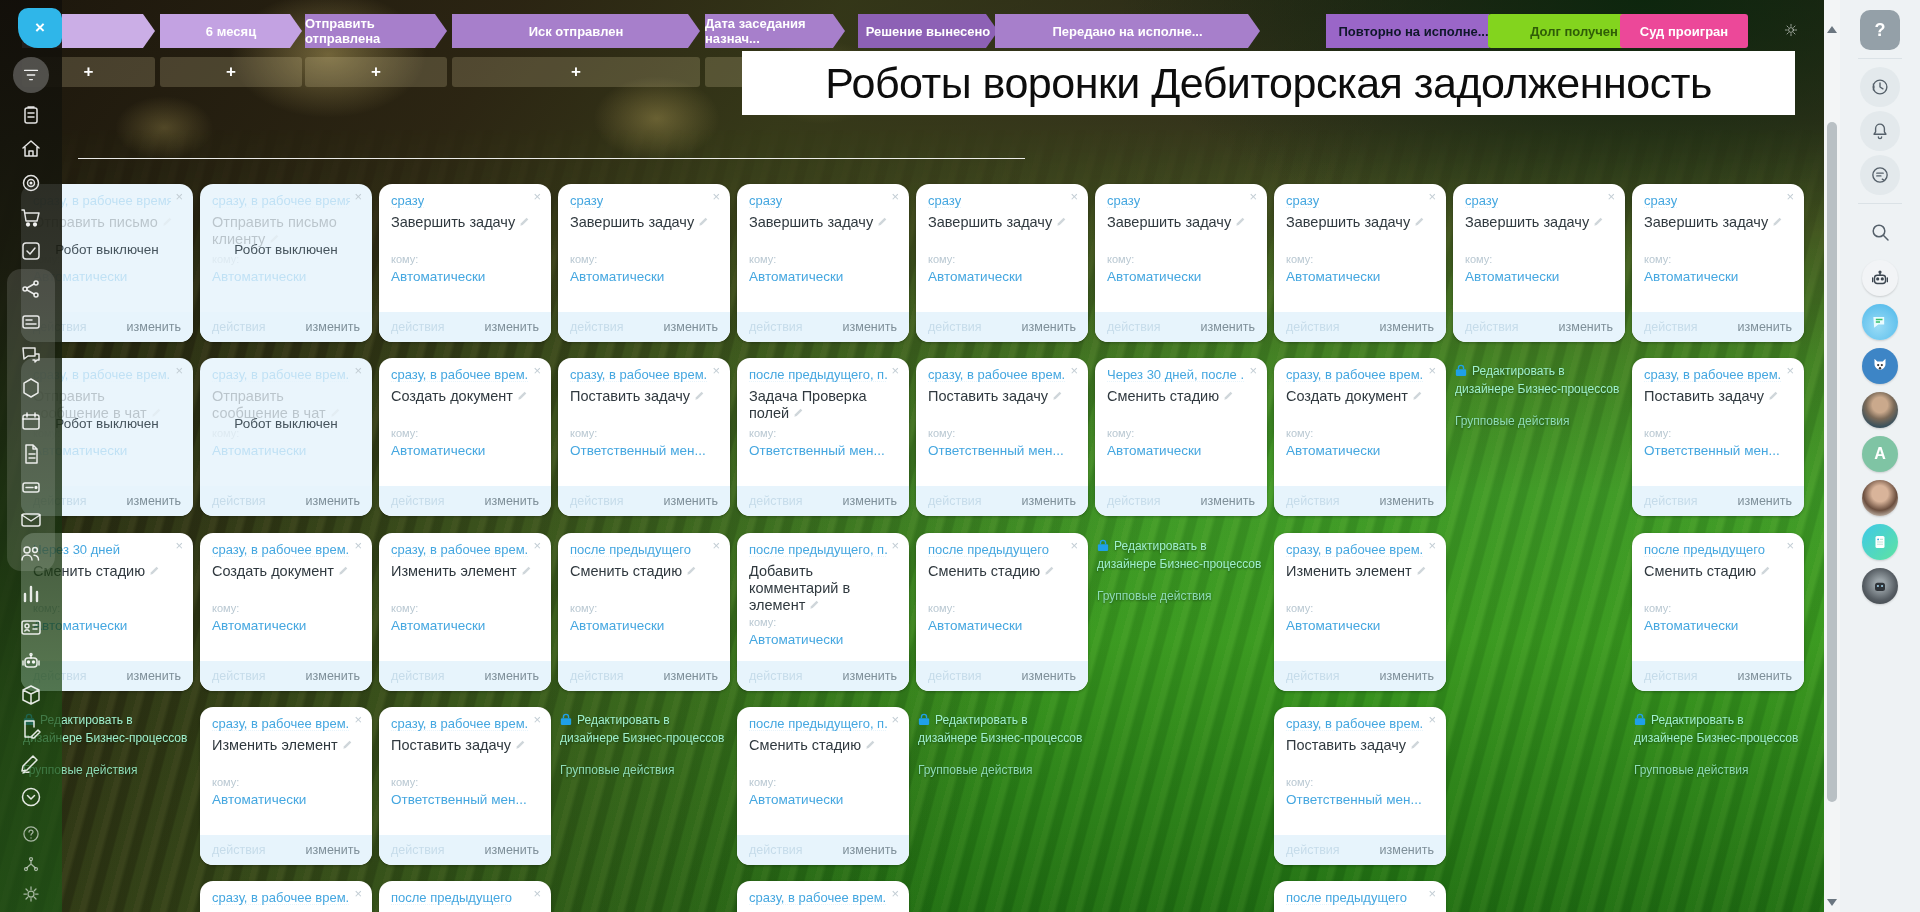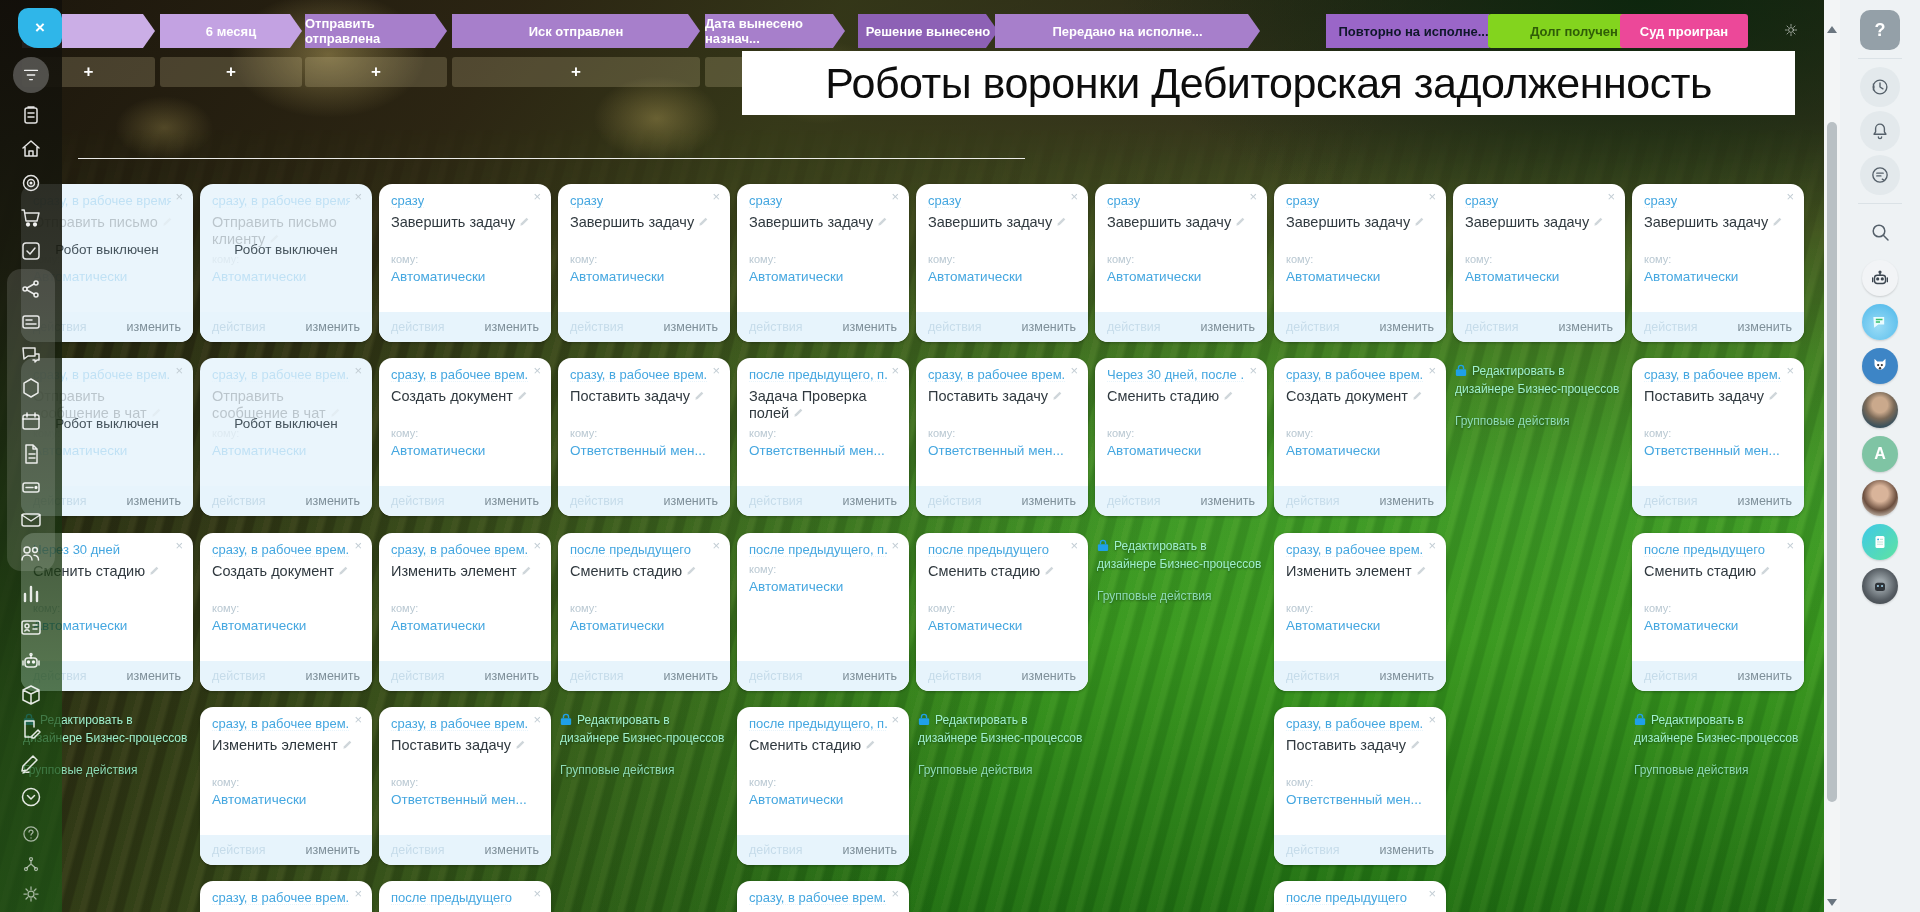--- a/index.html
+++ b/index.html
@@ -120,21 +120,21 @@
 
   <div id="stages">
       <div class="stage" style="left: 22px; width: 133px; background: rgb(203, 174, 230); color: rgb(255, 255, 255);"></div>
       <div class="plus-btn" style="left: 22px; width: 133px;">+</div>
       <div class="stage" style="left: 160px; width: 142px; background: rgb(195, 162, 226); color: rgb(255, 255, 255);">6 месяц</div>
       <div class="plus-btn" style="left: 160px; width: 142px;">+</div>
       <div class="stage" style="left: 305px; width: 142px; background: rgb(167, 127, 203); color: rgb(255, 255, 255);">Отправить отправлена</div>
       <div class="plus-btn" style="left: 305px; width: 142px;">+</div>
       <div class="stage" style="left: 452px; width: 248px; background: rgb(167, 127, 203); color: rgb(255, 255, 255);">Иск отправлен</div>
       <div class="plus-btn" style="left: 452px; width: 248px;">+</div>
-      <div class="stage" style="left: 705px; width: 140px; background: rgb(167, 127, 203); color: rgb(255, 255, 255);">Дата вынесено назнач...</div>
+      <div class="stage" style="left: 705px; width: 140px; background: rgb(167, 127, 203); color: rgb(255, 255, 255);">Дата заседания назнач...</div>
       <div class="plus-btn" style="left: 705px; width: 140px;">+</div>
       <div class="stage" style="left: 850px; width: 140px; background: rgb(141, 97, 181); color: rgb(255, 255, 255); margin-left: 8px;">Решение вынесено</div>
       <div class="plus-btn" style="left: 850px; width: 140px;">+</div>
       <div class="stage" style="left: 995px; width: 265px; background: rgb(167, 127, 203); color: rgb(255, 255, 255);">Передано на исполне...</div>
       <div class="plus-btn" style="left: 995px; width: 265px;">+</div>
       <div class="stage" style="left: 1326px; width: 175px; background: rgb(154, 102, 200); color: #0f172a;">Повторно на исполне...</div>
       <div class="plus-btn" style="left: 1265px; width: 175px;">+</div>
       <div class="stage rect" style="left: 1443px; width: 172px; background: rgb(131, 212, 30); color: rgb(47, 93, 7); margin-left: 45px;">Долг получен</div>
       <div class="plus-btn" style="left: 1443px; width: 172px;">+</div>
       <div class="stage rect" style="left: 1620px; width: 128px; background: #ec4899; color: rgb(255, 255, 255);">Суд проигран</div>
@@ -308,21 +308,23 @@
       <span class="close">×</span>
       <div class="action">Задача Проверка полей<svg class="pencil" width="11" height="11" viewBox="0 0 16 16">
             <path d="M2 14l.9-3.4L11 2.5l2.5 2.5L5.4 13.1z" fill="#cfd6da"></path>
           </svg></div><div class="to-label">кому:</div>
           <div class="to-value">Ответственный мен...</div><div class="footer">
           <span class="f-actions">действия</span>
         <span class="f-edit">изменить</span>
         </div></div>
       <div class="card" style="left: 737px; top: 533px;"><span class="trigger">после предыдущего, п...</span>
       <span class="close">×</span>
-      <div class="to-label">кому:</div>
+      <div class="action">Добавить комментарий в элемент<svg class="pencil" width="11" height="11" viewBox="0 0 16 16">
+            <path d="M2 14l.9-3.4L11 2.5l2.5 2.5L5.4 13.1z" fill="#cfd6da"></path>
+          </svg></div><div class="to-label">кому:</div>
           <div class="to-value">Автоматически</div><div class="footer">
           <span class="f-actions">действия</span>
         <span class="f-edit">изменить</span>
         </div></div>
       <div class="card" style="left: 737px; top: 707px;"><span class="trigger">после предыдущего, п...</span>
       <span class="close">×</span>
       <div class="action">Сменить стадию<svg class="pencil" width="11" height="11" viewBox="0 0 16 16">
             <path d="M2 14l.9-3.4L11 2.5l2.5 2.5L5.4 13.1z" fill="#cfd6da"></path>
           </svg></div><div class="to-label">кому:</div>
           <div class="to-value">Автоматически</div><div class="footer">

